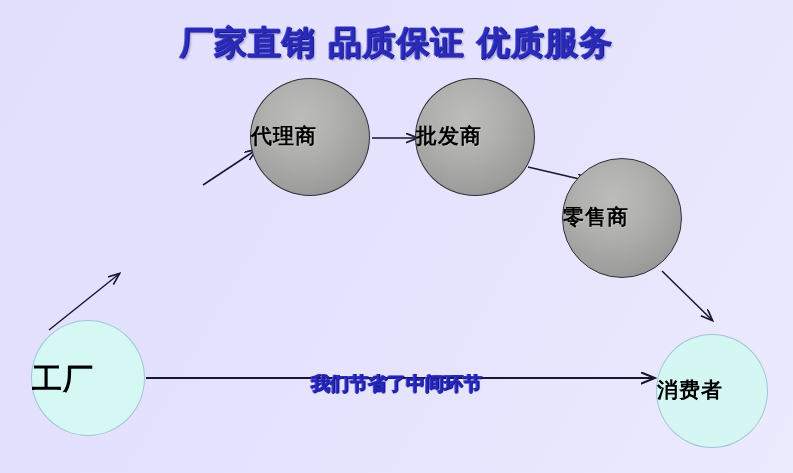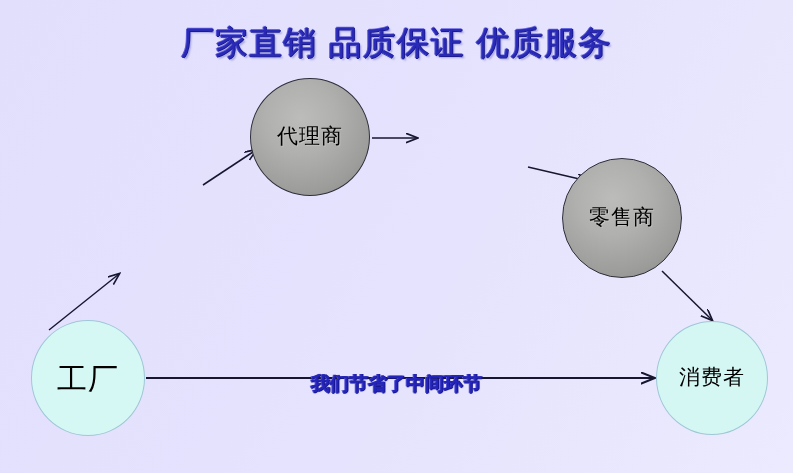--- a/index.html
+++ b/index.html
@@ -25,39 +25,39 @@
     height: 473px;
     pointer-events: none;
   }
   .headline {
     position: absolute;
     left: 0;
     top: 21px;
     width: 793px;
     text-align: center;
     font-size: 33px;
-    font-weight: normal;
+    font-weight: bold;
     letter-spacing: 1px;
     color: #2a2ab8;
     text-shadow:
        1px 0 0 #1b1b8f,
       -1px 0 0 #5b5bd8,
        0 1px 0 #1b1b8f,
        0 -1px 0 #6a6ae0,
        2px 2px 2px rgba(40,40,150,0.35);
     white-space: nowrap;
   }
   .node {
     position: absolute;
     display: flex;
     align-items: center;
-    justify-content: center;
+    justify-content: flex-start;
     border-radius: 50%;
     box-sizing: border-box;
-    font-weight: normal;
+    font-weight: bold;
     color: #000000;
     text-align: center;
     line-height: 1.1;
   }
   .node.gray {
     background: radial-gradient(circle at 42% 34%, #bcbcba 0%, #b0b0ae 35%, #9d9d9b 70%, #868684 100%);
     border: 1.6px solid #2e2e3a;
     font-size: 21px;
     letter-spacing: 1px;
     text-shadow: 1px 1px 0 rgba(255,255,255,0.22);
@@ -121,26 +121,29 @@
 
   <div class="node cyan factory" style="left:31px; top:320px; width:114px; height:116px;">
     <span>工厂</span>
   </div>
 
 
   <div class="node gray" style="left:250px; top:78px; width:120px; height:118px;">
     <span>代理商</span>
   </div>
 
+  <div class="node gray" style="left:415px; top:78px; width:120px; height:118px;">
+    <span>批发商</span>
+  </div>
 
   <div class="node gray" style="left:562px; top:158px; width:120px; height:120px;">
     <span>零售商</span>
   </div>
 
-  <div class="node cyan" style="left:656px; top:321px; width:112px; height:114px;">
+  <div class="node cyan" style="left:656px; top:334px; width:112px; height:114px;">
     <span>消费者</span>
   </div>
 
   <div class="caption">
     <span class="cap-line">我们节省了中间环节</span>
   </div>
 
 </div>
 
 </body></html>

